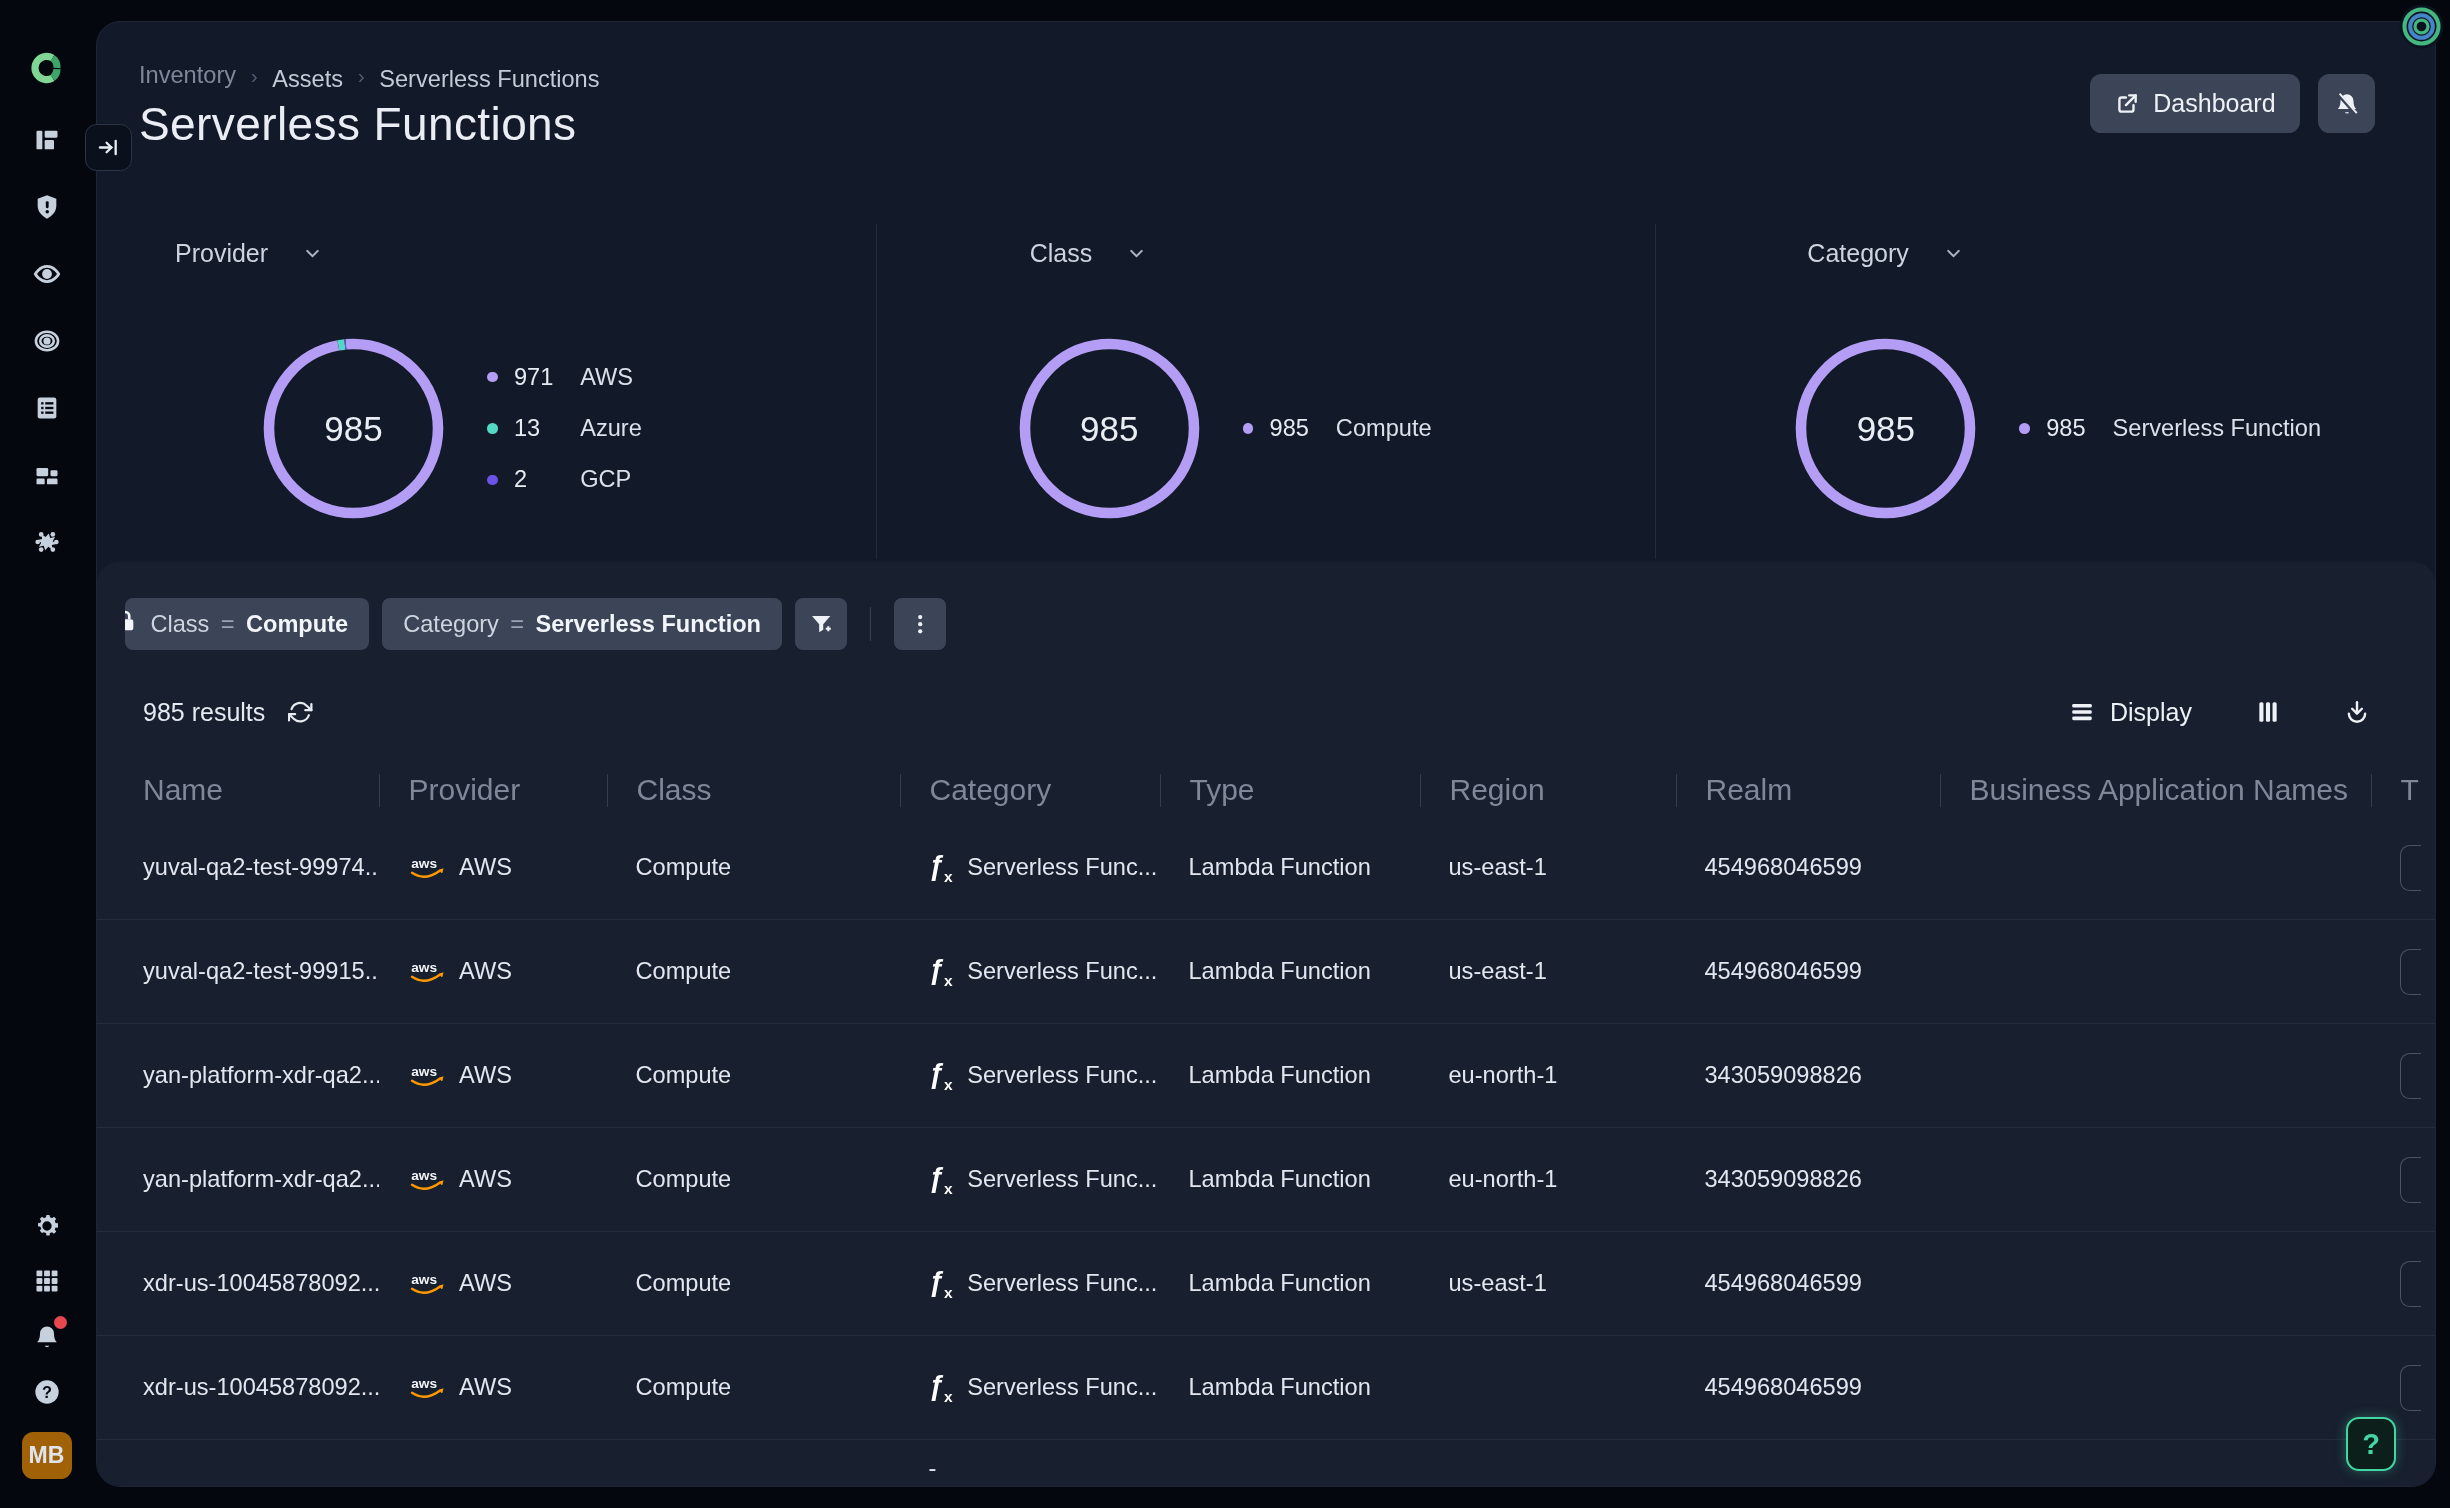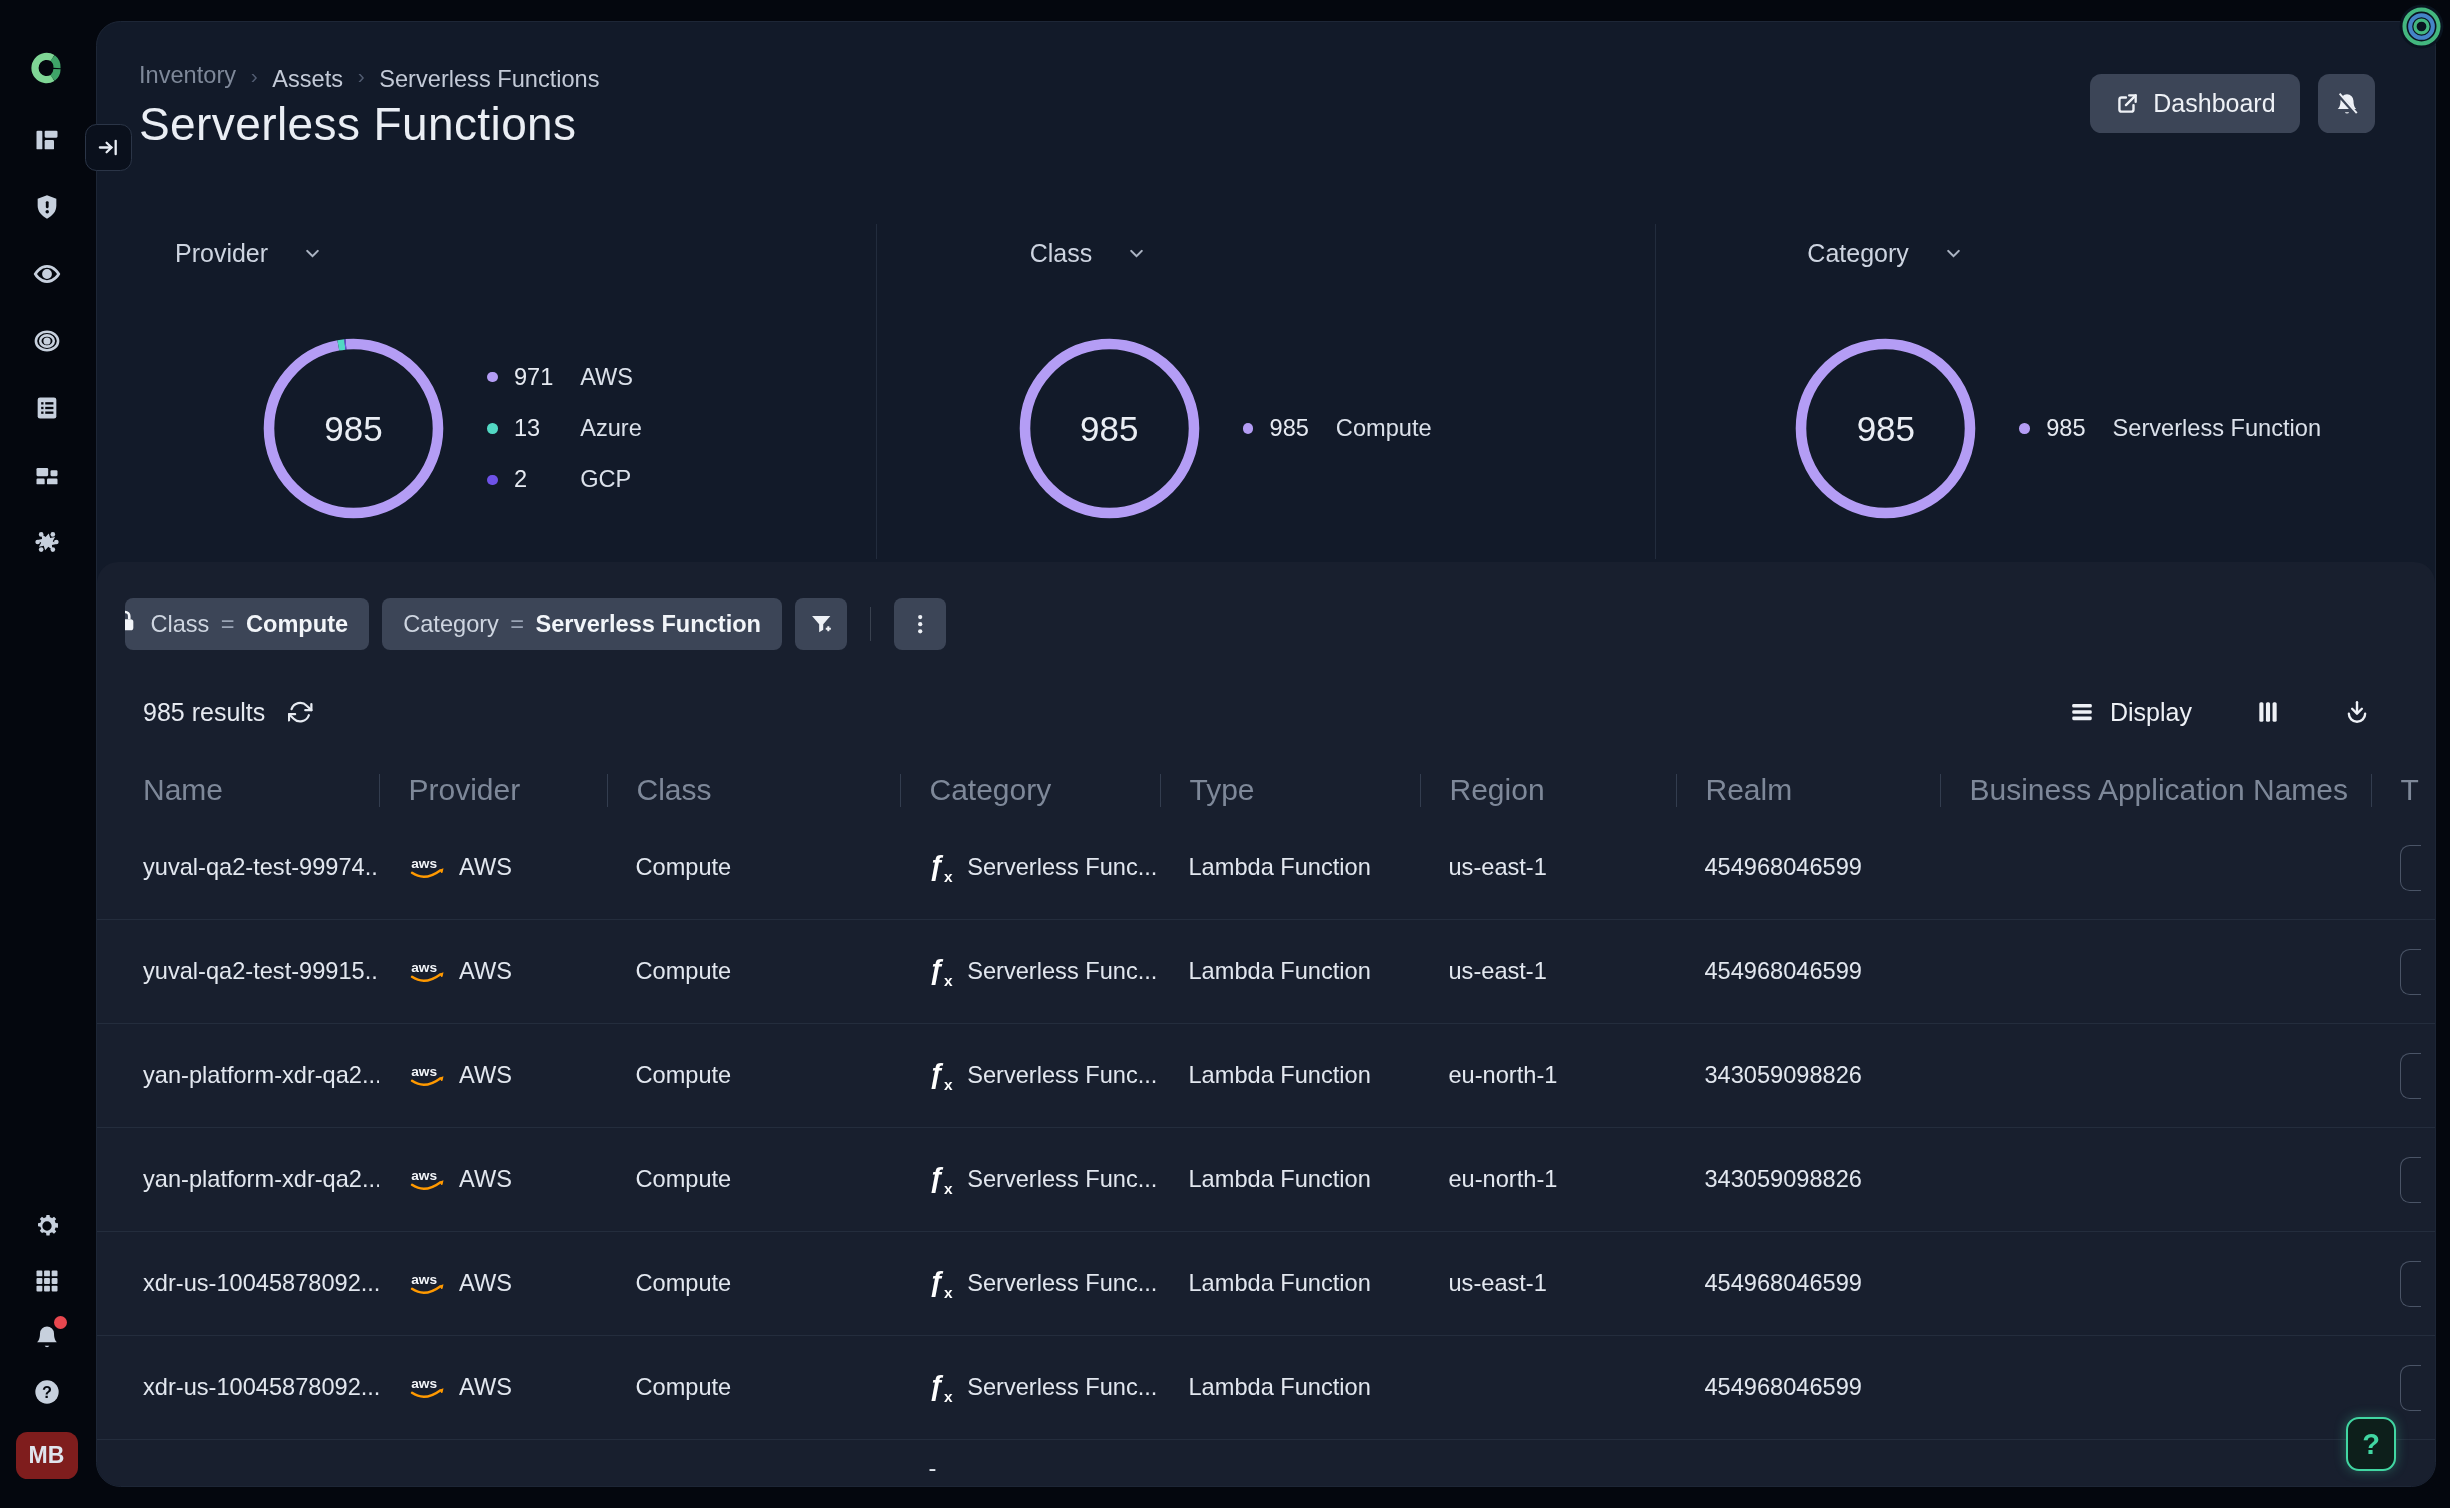--- a/index.html
+++ b/index.html
@@ -8,21 +8,21 @@
 
   
   .sidebar { position:absolute; left:0; top:0; width:93px; height:100%;
     display:flex; flex-direction:column; align-items:center; padding:52px 0 29px; }
   .side-logo { margin-bottom:41px; }
   .side-nav { display:flex; flex-direction:column; gap:36px; align-items:center; }
   .side-bottom { margin-top:auto; display:flex; flex-direction:column; gap:24.4px; align-items:center; }
   .side-ic { width:31px; height:31px; color:#c7d0dd; display:flex; align-items:center; justify-content:center; cursor:pointer; position:relative; }
   .side-ic svg { width:28px; height:28px; }
   .red-dot { position:absolute; top:-4.9px; right:-4.9px; width:13px; height:13px; border-radius:50%; background:#e8474f; }
-  .avatar { width:62px; height:47px; border-radius:11.4px; background:#7f1d1d; color:#dfe5ee;
+  .avatar { width:50px; height:47px; border-radius:11.4px; background:#a16207; color:#dfe5ee;
     font-size:23px; font-weight:700; display:flex; align-items:center; justify-content:center; cursor:pointer; }
 
   
   .panel { position:absolute; left:96px; top:21px; width:2340px; height:1466px;
     background:#121a29; border:0.8px solid #1d2636; border-radius:24.4px; overflow:hidden; }
 
   .breadcrumb { position:absolute; left:42px; top:36px; display:flex; align-items:center; gap:14.6px; font-size:23.6px; }
   .crumb { color:#7e8899; cursor:pointer; }
   .crumb.bright { color:#c3cad7;margin-top:8px; }
   .crumb-sep { color:#525d72; font-size:21px; }

